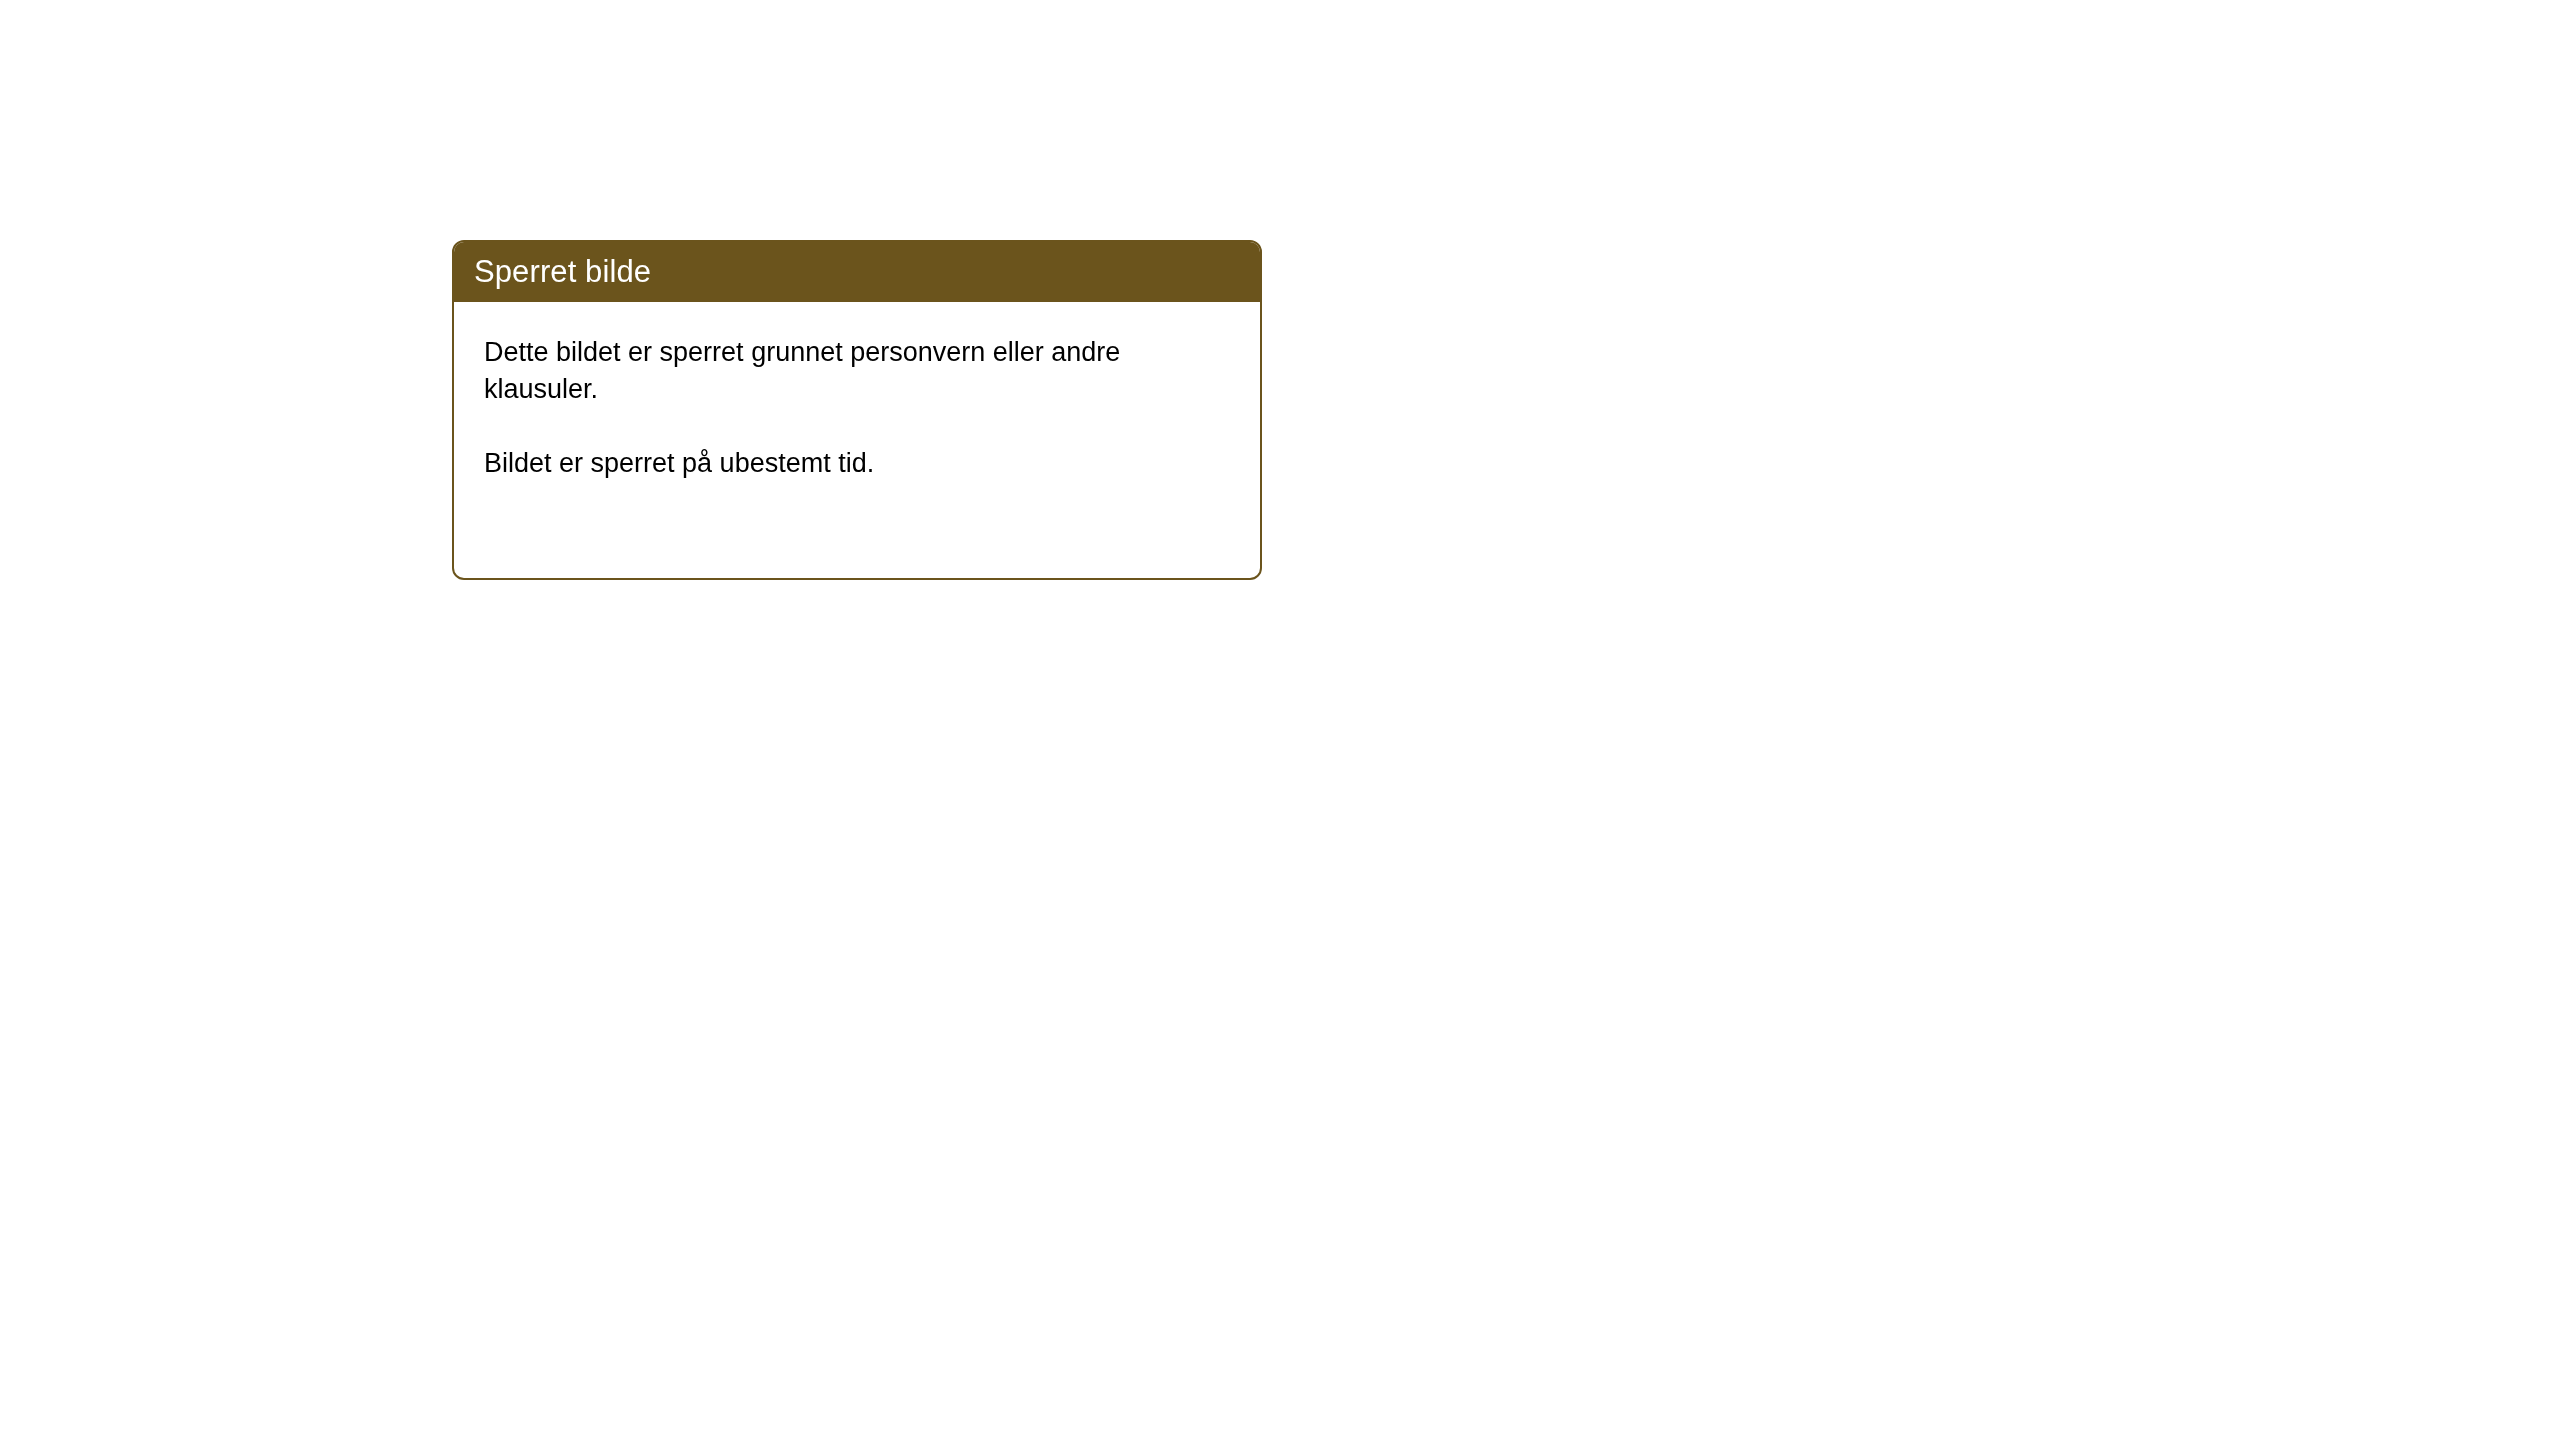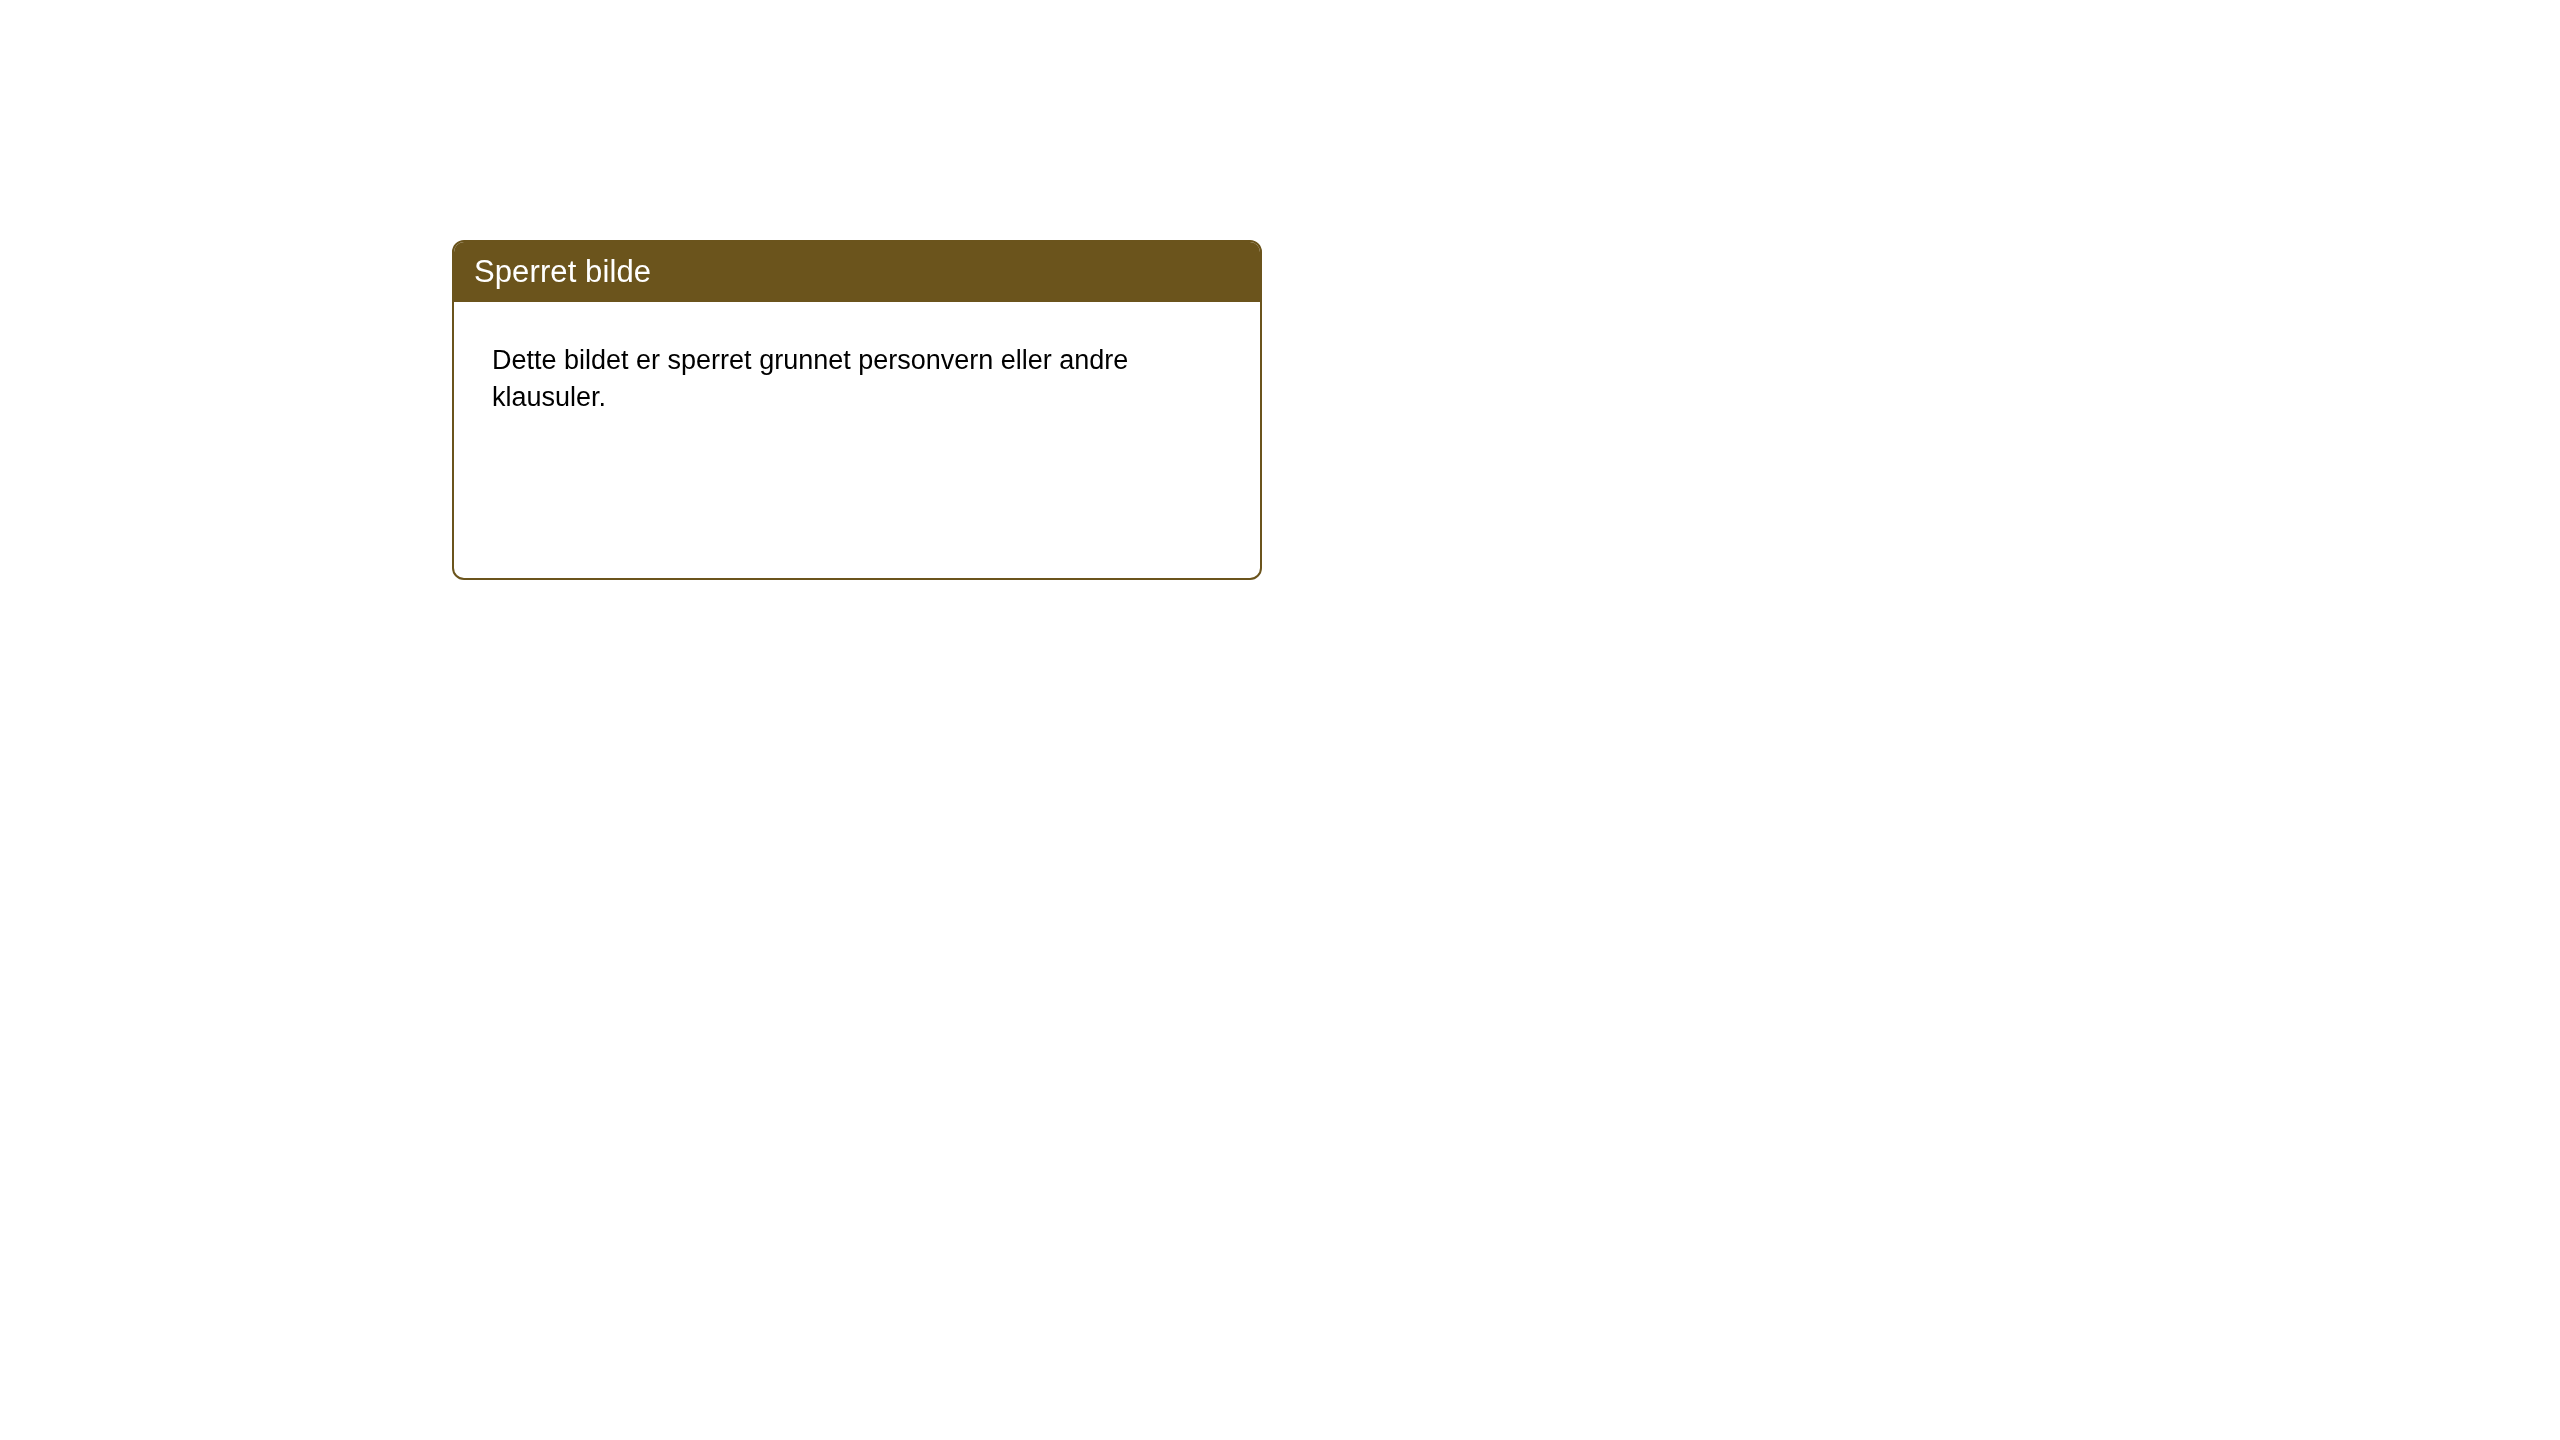--- a/index.html
+++ b/index.html
@@ -64,36 +64,37 @@
     flex: 1 1 auto;
     padding: 24px 20px 0 22px;
     box-sizing: border-box;
   }
 
   .panel-paragraph {
     color: #000000;
     font-size: 27px;
     font-weight: 400;
     line-height: 37px;
-    margin: 16px;
+    margin: 8px;
     max-width: 760px;
   }
 
   .panel-paragraph + .panel-paragraph {
     margin-top: 37px;
   }
 </style>
 </head>
 <body>
 
 <div id="panels">
 
   <section class="notice-panel lang-no">
     <div class="panel-header">
       <h1 class="panel-title">Sperret bilde</h1>
     </div>
     <div class="panel-body">
       <p class="panel-paragraph">Dette bildet er sperret grunnet personvern eller andre klausuler.</p>
+      <p class="panel-paragraph">Bildet er sperret på ubestemt tid.</p>
     </div>
   </section>
 
 
 </div>
 
 </body></html>

